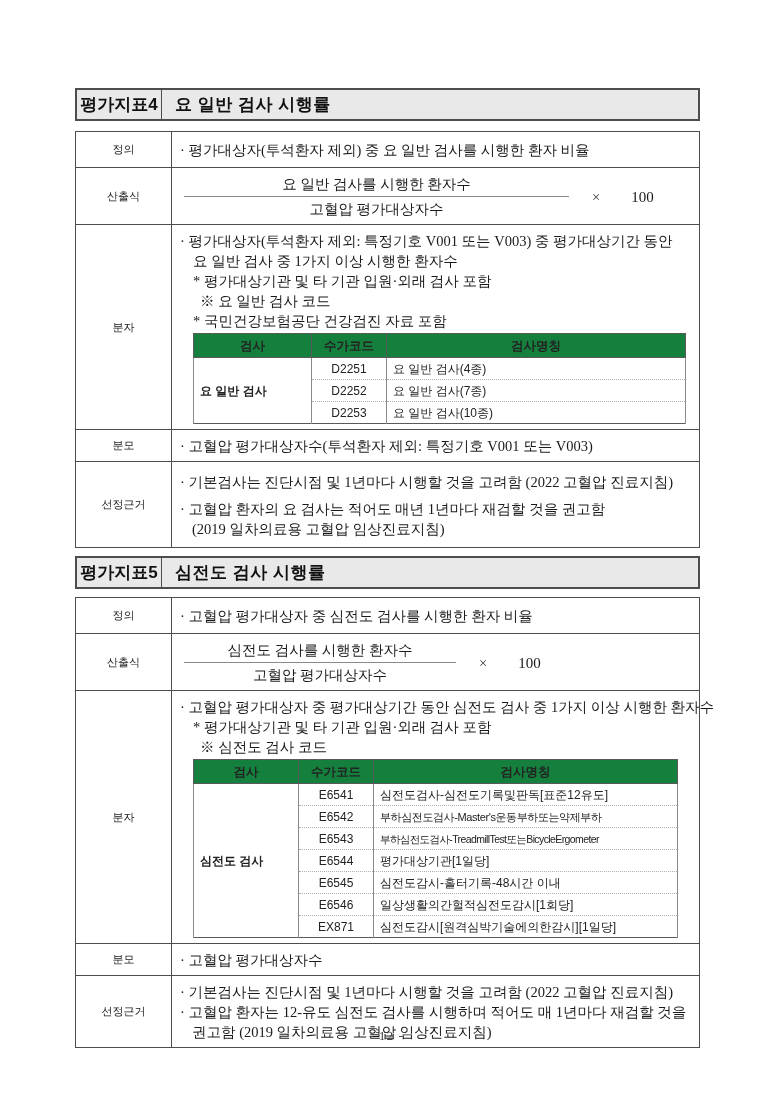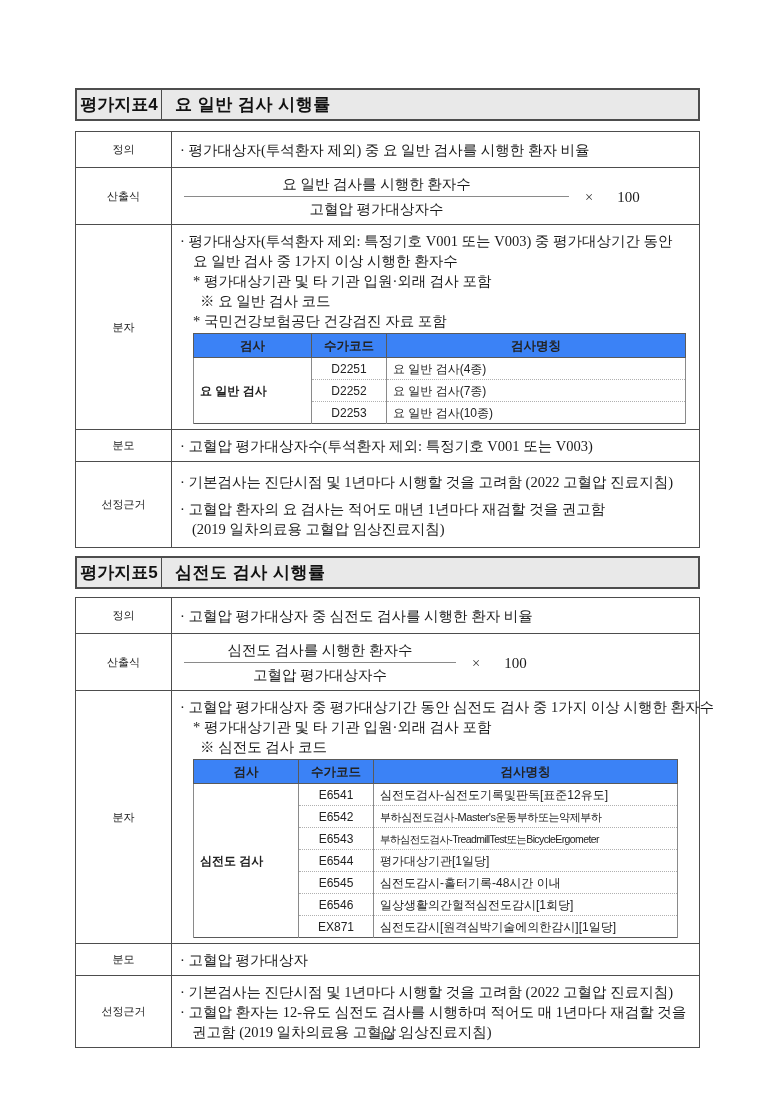--- a/index.html
+++ b/index.html
@@ -56,40 +56,40 @@
   .h-rat2  { min-height: 59px; }
 
   
   .ln { white-space: nowrap; }
   .ind1 { padding-left: 13px; }
   .ind2 { padding-left: 20px; }
   .cont { padding-left: 12px; }
   .rat-item2 { margin-top: 7px; }
 
   
-  .formula { display: flex; align-items: center; font-size: 14.5px; }
+  .formula { display: flex; align-items: center; font-size: 14.5px; gap: 7px; }
   .frac { display: flex; flex-direction: column; align-items: center; margin-left: 4px; }
   .frac-w1 { width: 385px; }
   .frac-w2 { width: 272px; }
   .frac-num { padding-bottom: 2px; }
   .frac-bar { width: 100%; border-top: 1.2px solid #8a8a8a; }
   .frac-den { padding-top: 2px; }
   .times { margin-left: 16px; color: #333; }
   .factor { margin-left: 24px; font-size: 15px; }
 
   
   table.codes {
     border-collapse: collapse;
     font-family: "Liberation Sans", "DejaVu Sans", sans-serif;
     font-size: 12px; color: #222;
     margin: 2px 0 0 13px;
     border: 1px solid #5a5a5a;
   }
   .codes th {
-    background: #3b82f6;
+    background: #15803d;
     border: 1px solid #5a5a5a;
     font-weight: bold;
     padding: 2px 4px 1px;
     font-size: 12.5px;
   }
   .codes td {
     border-left: 1px solid #8a8a8a;
     border-right: 1px solid #8a8a8a;
     border-top: 1px dotted #b0b0b0;
     padding: 1px 6px 0;
@@ -273,21 +273,21 @@
                 <td class="name">심전도감시[원격심박기술에의한감시][1일당]</td>
               </tr>
             </tbody>
           </table>
         </div>
       </div>
 
       <div class="spec-row h-den2">
         <div class="spec-label">분모</div>
         <div class="spec-body v-center">
-          <div class="ln">· 고혈압 평가대상자</div>
+          <div class="ln">· 고혈압 평가대상자수</div>
         </div>
       </div>
 
       <div class="spec-row h-rat2">
         <div class="spec-label">선정근거</div>
         <div class="spec-body v-center">
           <div class="ln">· 기본검사는 진단시점 및 1년마다 시행할 것을 고려함 (2022 고혈압 진료지침)</div>
           <div class="ln">· 고혈압 환자는 12-유도 심전도 검사를 시행하며 적어도 매 1년마다 재검할 것을</div>
           <div class="ln cont">권고함 (2019 일차의료용 고혈압 임상진료지침)</div>
         </div>

